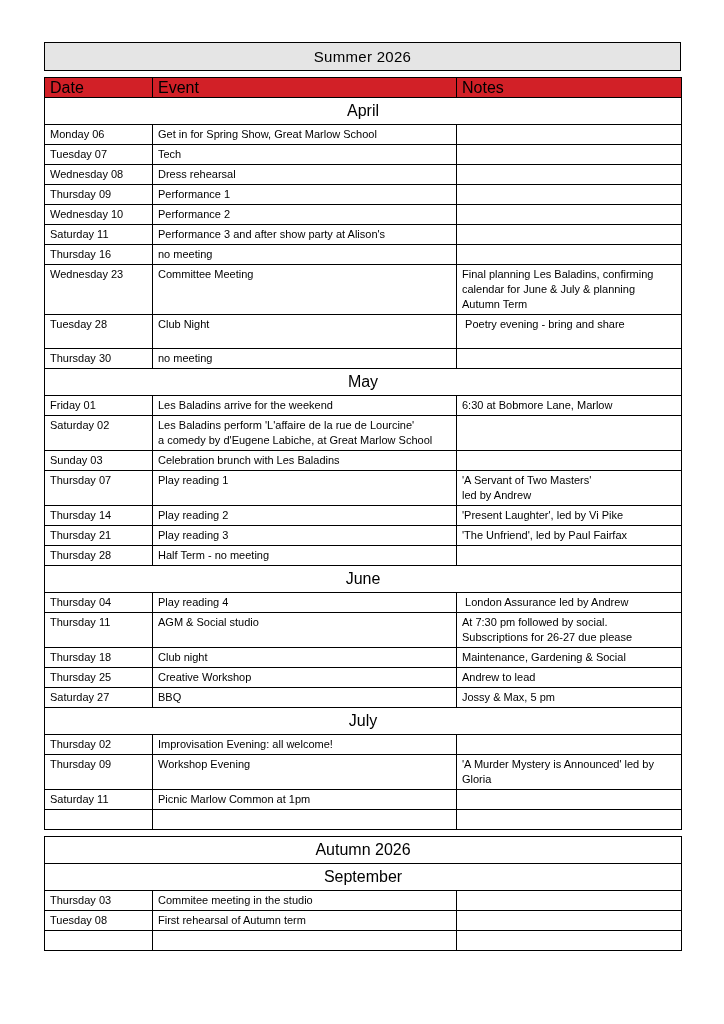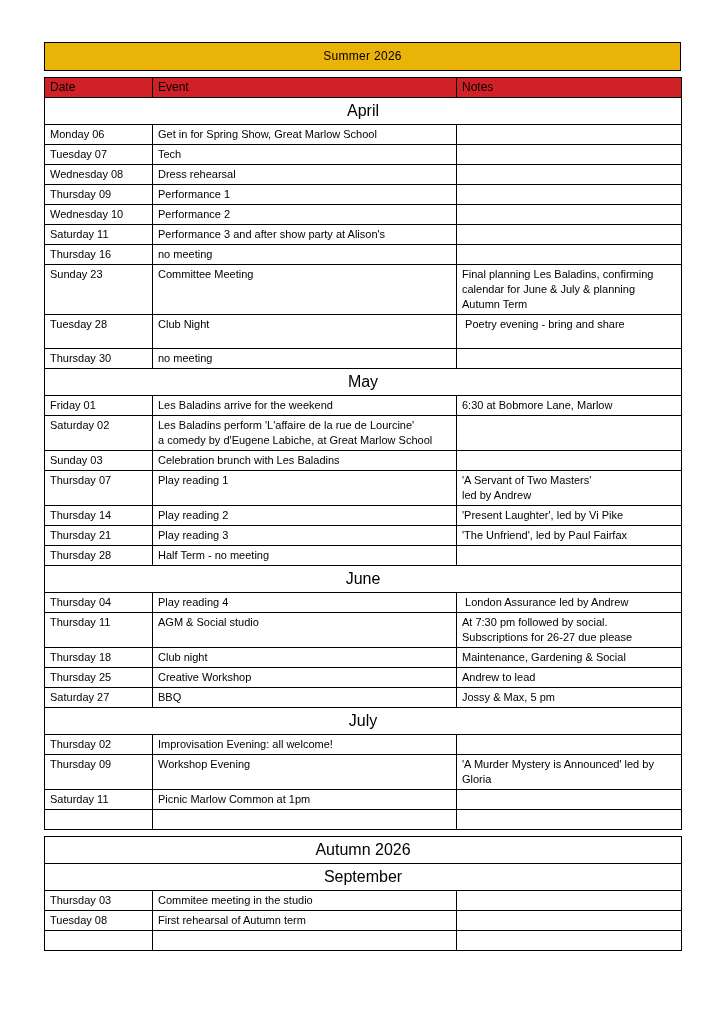--- a/index.html
+++ b/index.html
@@ -14,26 +14,26 @@
     font-family: "Liberation Sans", sans-serif;
     color: #000000;
   }
   .doc {
     position: absolute;
     left: 44px;
     top: 42px;
     width: 637px;
   }
   .title-band {
-    background: #eab308;
+    background: #e5e5e5;
     border: 1px solid #000000;
     height: 27px;
     line-height: 27px;
     text-align: center;
-    font-size: 12px;
+    font-size: 15px;
     letter-spacing: 0.3px;
     margin-bottom: 6px;
   }
   table {
     border-collapse: collapse;
     width: 100%;
     table-layout: fixed;
   }
   col.c-date  { width: 108px; }
   col.c-event { width: 304px; }
@@ -45,21 +45,21 @@
     line-height: 15px;
     vertical-align: top;
     text-align: left;
     white-space: pre-wrap;
     overflow: hidden;
   }
   td { height: 15px; }
   thead th {
     background: #d22027;
     font-weight: normal;
-    font-size: 12px;
+    font-size: 16px;
     height: 15px;
   }
   tr.month-row td, tr.table-title-row td {
     text-align: center;
     font-size: 16px;
     line-height: 18px;
     padding: 4px 4px;
     height: 18px;
   }
   tr.tall td { height: 29px; }
@@ -118,21 +118,21 @@
           <td>Saturday 11</td>
           <td>Performance 3 and after show party at Alison's</td>
           <td></td>
         </tr>
         <tr>
           <td>Thursday 16</td>
           <td>no meeting</td>
           <td></td>
         </tr>
         <tr>
-          <td>Sunday 23</td>
+          <td>Wednesday 23</td>
           <td>Committee Meeting</td>
           <td>Final planning Les Baladins, confirming
 calendar for June &amp; July &amp; planning
 Autumn Term</td>
         </tr>
         <tr class="tall">
           <td>Tuesday 28</td>
           <td>Club Night</td>
           <td> Poetry evening - bring and share</td>
         </tr>

